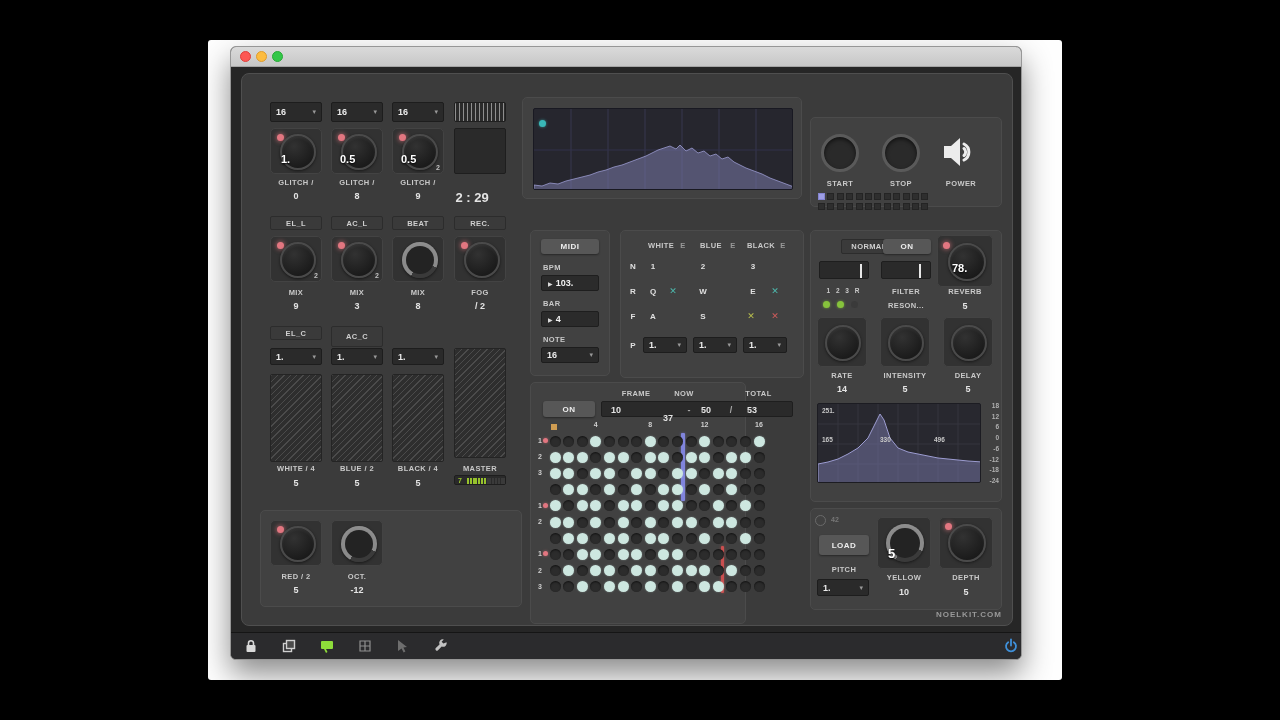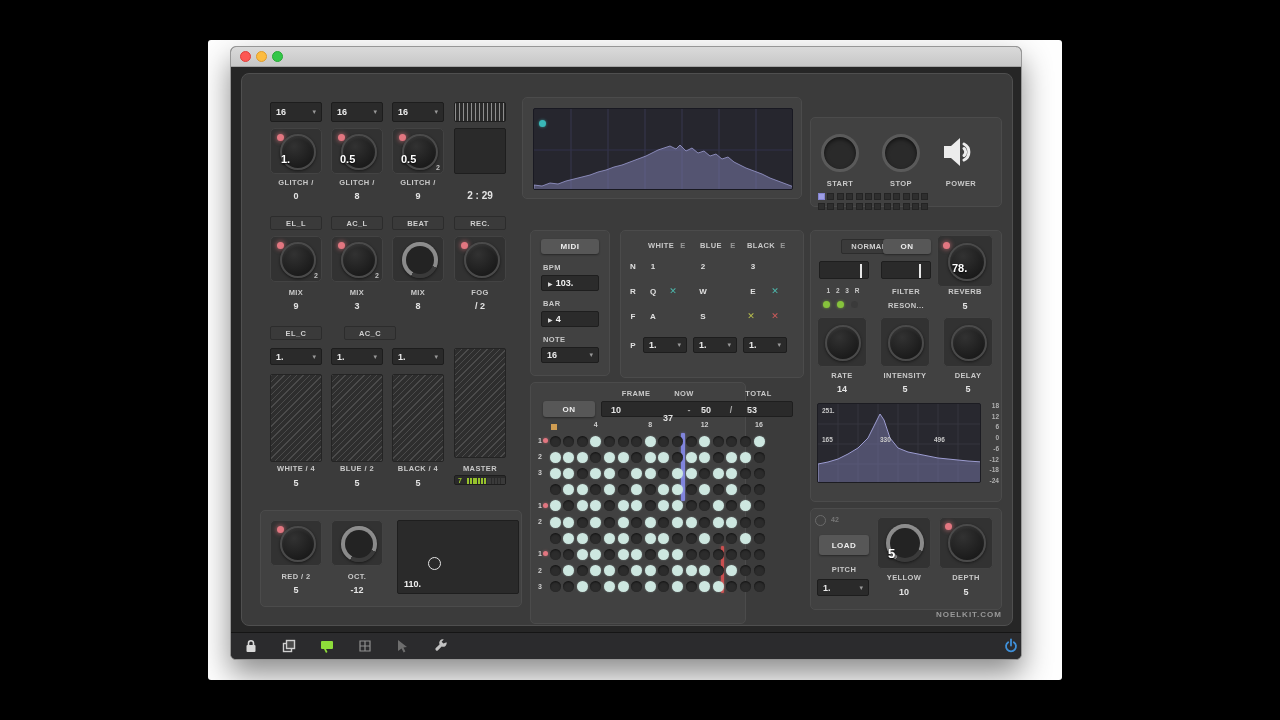--- a/index.html
+++ b/index.html
@@ -114,21 +114,21 @@
           <span class="subnum" style="left:43px;top:35px">2</span>
         </div>
         <div class="darkbox" style="left:212px;top:54px;width:52px;height:46px"></div>
 
         <div class="lbl" style="left:28px;top:104px;width:52px">GLITCH /</div>
         <div class="lbl" style="left:89px;top:104px;width:52px">GLITCH /</div>
         <div class="lbl" style="left:150px;top:104px;width:52px">GLITCH /</div>
         <div class="num" style="left:28px;top:117px;width:52px">0</div>
         <div class="num" style="left:89px;top:117px;width:52px">8</div>
         <div class="num" style="left:150px;top:117px;width:52px">9</div>
-        <div class="num" style="left:212px;top:116px;width:52px;font-size:10px">2 : 29</div>
+        <div class="num" style="left:204px;top:116px;width:52px;font-size:13px">2 : 29</div>
 
         <div class="chipbtn" style="left:28px;top:142px;width:52px;height:14px">EL_L</div>
         <div class="chipbtn" style="left:89px;top:142px;width:52px;height:14px">AC_L</div>
         <div class="chipbtn" style="left:150px;top:142px;width:52px;height:14px">BEAT</div>
         <div class="chipbtn" style="left:212px;top:142px;width:52px;height:14px">REC.</div>
 
         <div class="knobcell" style="left:28px;top:162px;width:52px;height:46px">
           <span class="led" style="left:6px;top:5px"></span>
           <div class="knob" style="left:9px;top:5px;width:36px;height:36px"></div>
           <span class="subnum" style="left:43px;top:35px">2</span>
@@ -148,21 +148,21 @@
         <div class="lbl" style="left:28px;top:214px;width:52px">MIX</div>
         <div class="lbl" style="left:89px;top:214px;width:52px">MIX</div>
         <div class="lbl" style="left:150px;top:214px;width:52px">MIX</div>
         <div class="lbl" style="left:212px;top:214px;width:52px">FOG</div>
         <div class="num" style="left:28px;top:227px;width:52px">9</div>
         <div class="num" style="left:89px;top:227px;width:52px">3</div>
         <div class="num" style="left:150px;top:227px;width:52px">8</div>
         <div class="num" style="left:212px;top:227px;width:52px">/ 2</div>
 
         <div class="chipbtn" style="left:28px;top:252px;width:52px;height:14px">EL_C</div>
-        <div class="chipbtn" style="left:102px;top:252px;width:52px;height:14px">AC_C</div>
+        <div class="chipbtn" style="left:89px;top:252px;width:52px;height:21px">AC_C</div>
         <div class="sel" style="left:28px;top:274px;width:52px;height:17px">
             <span>1.</span>
             <span class="caret">▾</span>
           </div>
         <div class="sel" style="left:89px;top:274px;width:52px;height:17px">
             <span>1.</span>
             <span class="caret">▾</span>
           </div>
         <div class="sel" style="left:150px;top:274px;width:52px;height:17px">
             <span>1.</span>
@@ -198,24 +198,20 @@
             <div class="seg" style="left: 48.4px;"></div>
           </div>
 
         <div class="subpanel" style="left:18px;top:436px;width:262px;height:97px"></div>
         <div class="knobcell" style="left:28px;top:446px;width:52px;height:46px">
           <span class="led" style="left:6px;top:5px"></span>
           <div class="knob" style="left:9px;top:5px;width:36px;height:36px"></div>
         </div>
         <div class="knobcell" style="left:89px;top:446px;width:52px;height:46px">
           <div class="knob ring" style="left:9px;top:5px;width:36px;height:36px"></div>
-        </div>
-        <div class="darkbox" style="left:155px;top:446px;width:122px;height:74px">
-          <span class="circ-outline" style="left:30px;top:36px;width:13px;height:13px"></span>
-          <span style="position:absolute;left:6px;top:58px;font-size:9px;font-weight:bold;color:#f0f0f0">110.</span>
         </div>
         <div class="lbl" style="left:28px;top:498px;width:52px">RED / 2</div>
         <div class="lbl" style="left:89px;top:498px;width:52px">OCT.</div>
         <div class="num" style="left:28px;top:511px;width:52px">5</div>
         <div class="num" style="left:89px;top:511px;width:52px">-12</div>
 
         <div class="subpanel" style="left:280px;top:23px;width:280px;height:102px">
           <div class="specdisplay" style="left:10px;top:10px;width:260px;height:82px">
             <svg width="260" height="82">
               <g stroke="#37374f" stroke-width="1">

